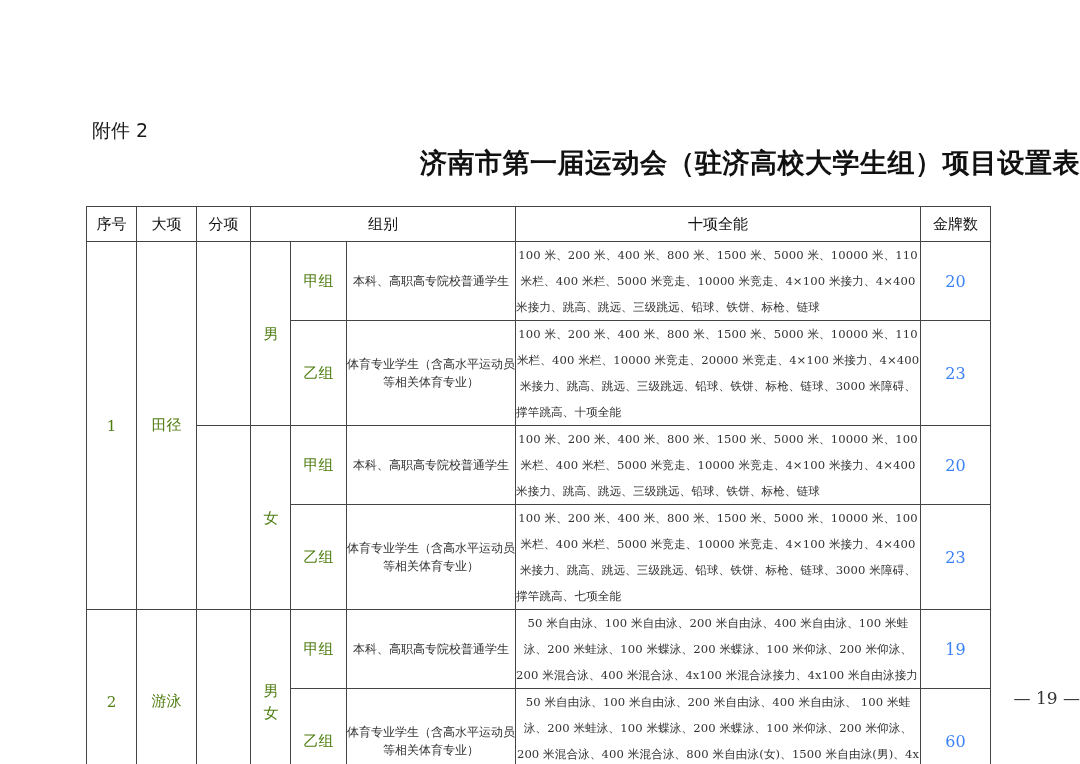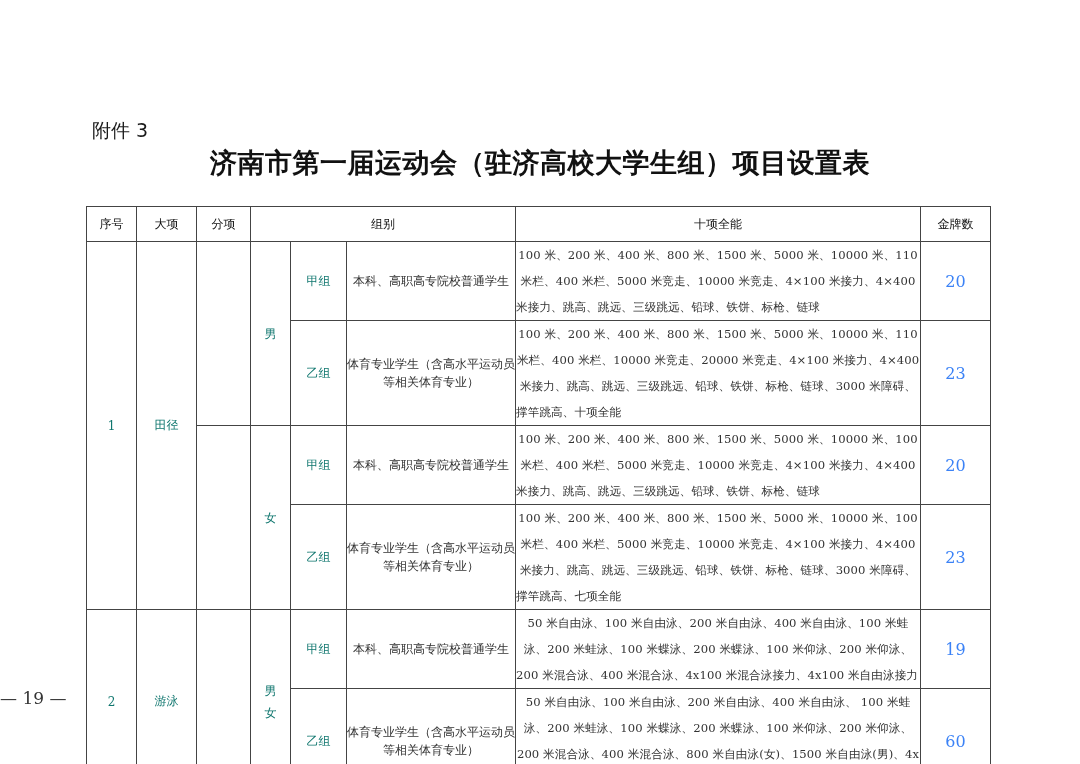--- a/index.html
+++ b/index.html
@@ -6,55 +6,55 @@
     body {
       width: 1080px; height: 764px; background: #ffffff; position: relative;
       overflow: hidden; color: #222;
       font-family: "DejaVu Serif", "Liberation Serif", serif;
     }
     .attach {
       position: absolute; left: 92px; top: 118px; font-size: 19px;
       font-family: "DejaVu Sans", "Liberation Sans", sans-serif; color: #1a1a1a;
     }
     .title {
-      position: absolute; left: 0; width: 1080px; top: 145px; text-align: center;
+      position: absolute; left: 0; width: 1080px; top: 145px; text-align: right;
       font-size: 27px; font-weight: bold; letter-spacing: 0.5px; color: #111;
       font-family: "DejaVu Serif", "Liberation Serif", serif;
     }
     table.main {
       position: absolute; left: 86px; top: 206px; border-collapse: collapse;
       table-layout: fixed; width: 904px;
     }
     table.main td, table.main th {
       border: 1.3px solid #444; padding: 0; vertical-align: middle; text-align: center;
     }
     table.main th {
       font-family: "DejaVu Sans", "Liberation Sans", sans-serif; font-weight: normal;
-      font-size: 12px; color: #111; height: 34px; margin-top: 48px;
+      font-size: 15px; color: #111; height: 34px; margin-top: 48px;
     }
-    td.c { font-size: 12px; color: #0f766e; }
+    td.c { font-size: 15px; color: #4d7c0f; }
     td.desc {
       text-align: left; font-size: 12px; line-height: 18px; color: #333;
       padding: 0 6px 0 6px;
     }
     td.items {
       text-align: justify; text-align-last: left; font-size: 11.6px; line-height: 26px;
       color: #333; padding: 2px 6px 0 6px; letter-spacing: 0.1px;
     }
     td.gold { font-size: 16px; color: #3b82f6; }
     .vert { display: inline-block; width: 14px; line-height: 22px; word-break: break-all; }
     .pagenum {
-      position: absolute; left: 0; width: 1080px; top: 688px; text-align: left;
+      position: absolute; left: 0; width: 1080px; top: 688px; text-align: right;
       font-size: 17px; color: #333;
     }
   </style>
 </head>
 <body>
 
-<div class="attach">附件 3</div>
+<div class="attach">附件 2</div>
 <div class="title">济南市第一届运动会（驻济高校大学生组）项目设置表</div>
 
 <table class="main">
   <colgroup>
     <col style="width:50px">
       <col style="width:60px">
       <col style="width:54px">
       <col style="width:40px">
     <col style="width:56px">
       <col style="width:169px">

